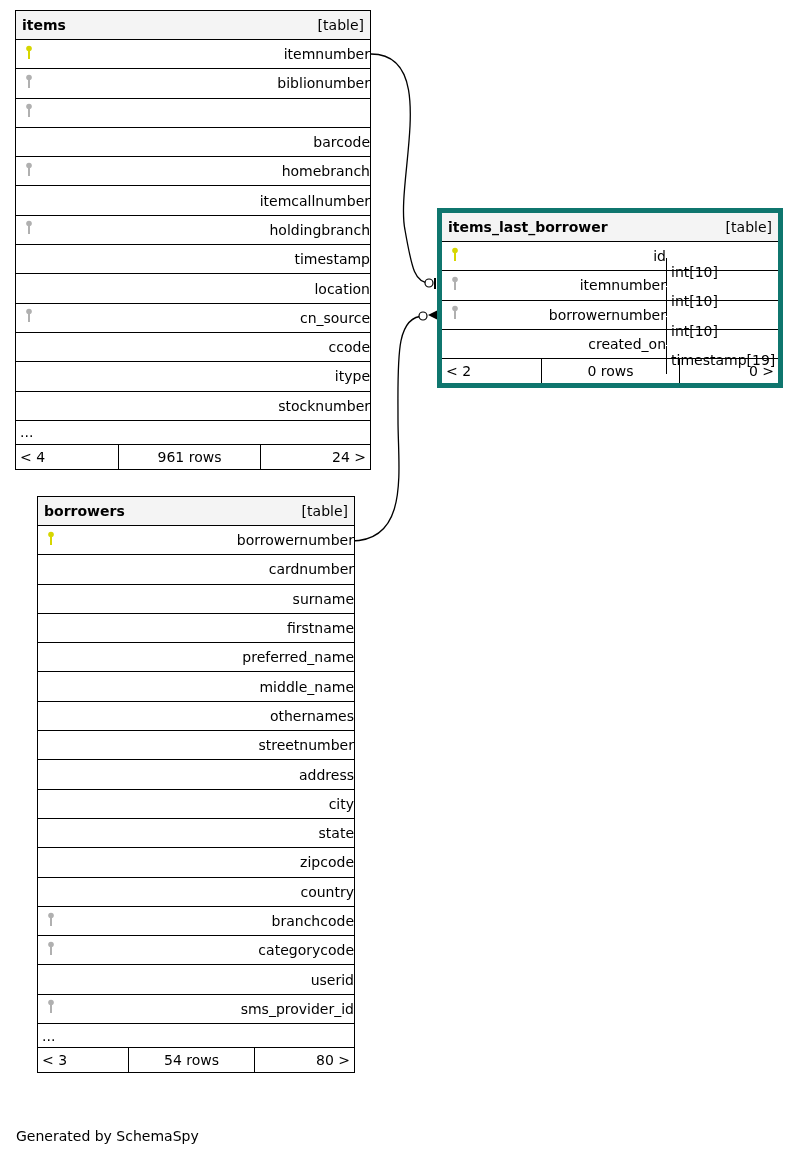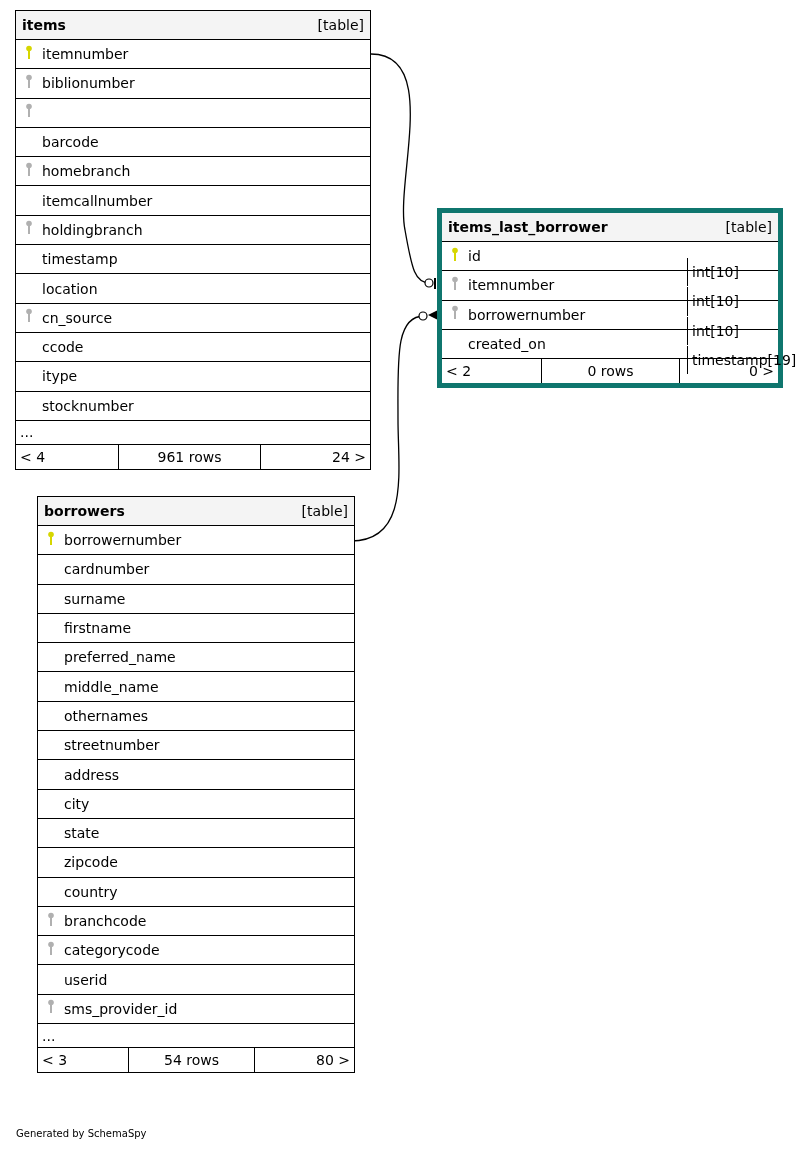--- a/index.html
+++ b/index.html
@@ -1,32 +1,32 @@
 <!DOCTYPE html>
 <html><head>
 <meta charset="utf-8">
 <style>
   html, body { margin:0; padding:0; background:#ffffff; }
   body { width:800px; height:1157px; position:relative; font-family:"DejaVu Sans", sans-serif; font-size:14px; color:#000; overflow:hidden; }
-  .tbl { position:absolute; border:1px solid #000; background:#fff; box-sizing:border-box; }
+  .tbl { position:absolute; border:1px solid #000; background:#fff; box-sizing:border-box;text-align:right; }
   .tbl.focus { border:5px solid #0f766e; }
   .tbl-head { height:29px; background:#f4f4f4; border-bottom:1px solid #000; display:flex; align-items:center; justify-content:space-between; padding:0 6px; box-sizing:border-box; }
   .tbl-name { font-weight:bold; }
   .tbl-type { }
   .row { height:29.3px; border-bottom:1px solid #000; display:flex; align-items:center; box-sizing:border-box; }
   .row .key { width:26px; display:flex; justify-content:center; align-items:center; }
   .row .col { flex:1; }
-  .row .dtype { border-left:1px solid #000; height:100%; display:flex; align-items:center; padding-left:4px; width:91px; box-sizing:border-box;margin-top:32px; }
+  .row .dtype { border-left:1px solid #000; height:100%; display:flex; align-items:center; padding-left:4px; width:112px; box-sizing:border-box;margin-top:32px; }
   .more { height:24px; border-bottom:1px solid #000; padding-left:4px; display:flex; align-items:center; box-sizing:border-box; }
   .foot { height:24px; display:flex; align-items:center; }
   .foot span { display:flex; align-items:center; height:100%; box-sizing:border-box; }
   .foot .l { padding-left:4px; border-right:1px solid #000; }
   .foot .c { justify-content:center; border-right:1px solid #000; }
   .foot .r { justify-content:flex-end; padding-right:4px; flex:1; }
-  .credit { position:absolute; left:16px; top:1128px; font-size:10px; }
+  .credit { position:absolute; left:16px; top:1128px; font-size:14px; }
   svg.edges { position:absolute; left:0; top:0; }
 </style>
 </head>
 <body>
 
 <svg class="edges" width="800" height="1157">
   <path d="M371,54 C440,54 395,180 405,230 C412,270 415,283 430,283" fill="none" stroke="#000" stroke-width="1.3"></path>
   <circle cx="429" cy="283" r="4" fill="#fff" stroke="#000" stroke-width="1.2"></circle>
   <line x1="435" y1="278" x2="435" y2="289" stroke="#000" stroke-width="2"></line>
   <path d="M351,541 C410,541 398,470 398,420 C398,360 395,316 424,316" fill="none" stroke="#000" stroke-width="1.3"></path>

